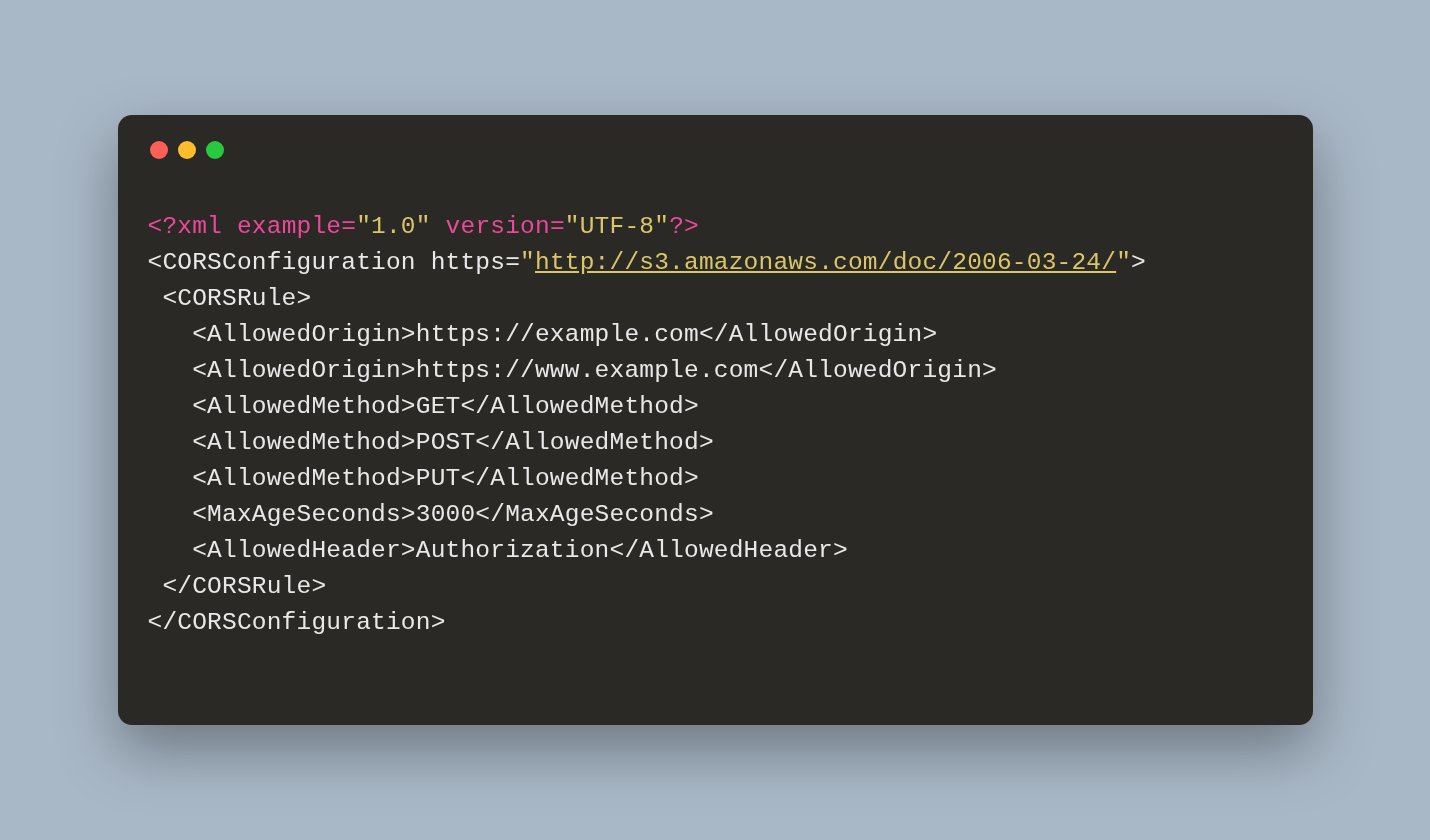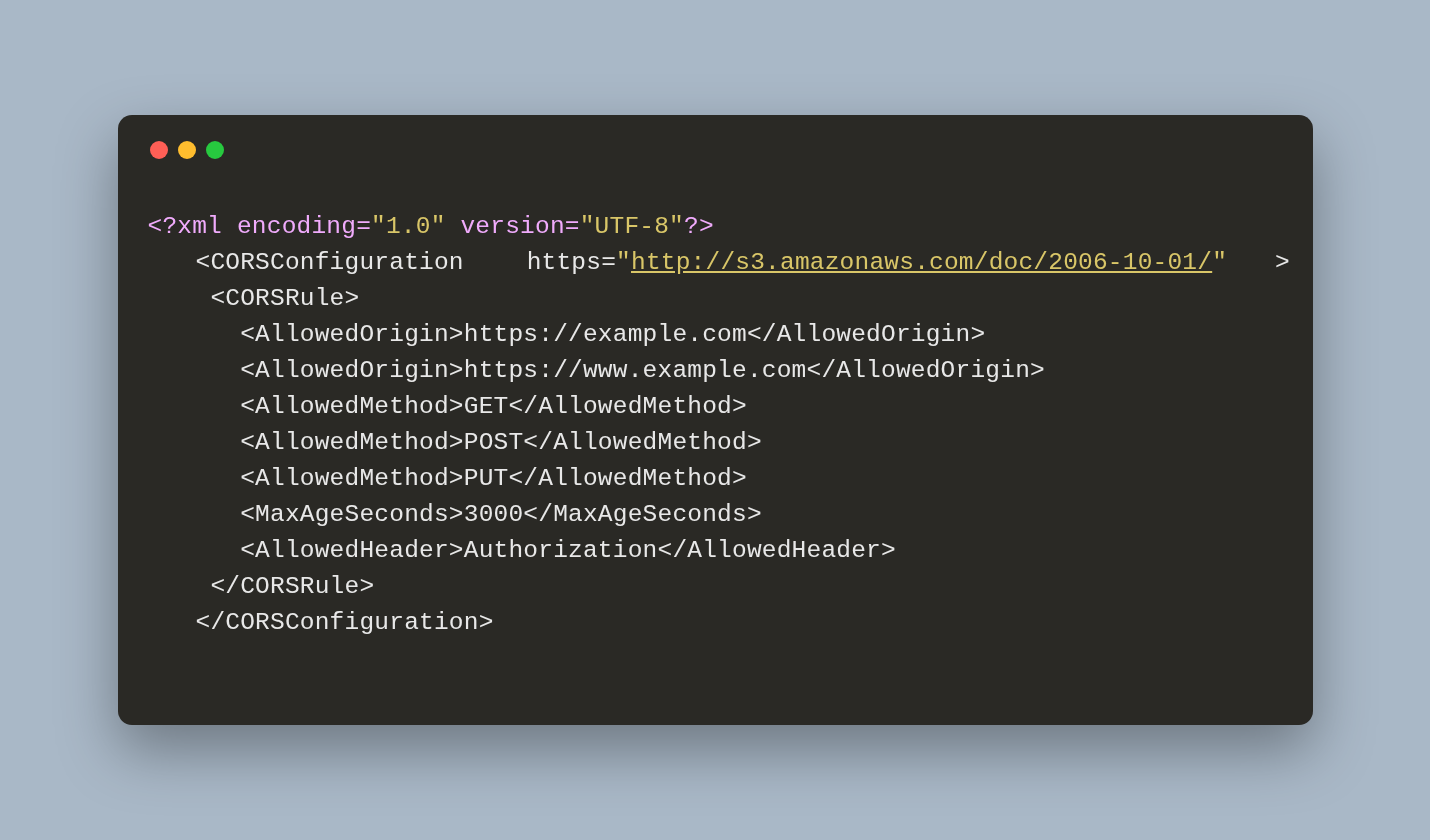--- a/index.html
+++ b/index.html
@@ -55,48 +55,47 @@
     
     .code-content {
       font-size: 24.5px;
       line-height: 1.47;
       color: #e8e8e8;
       white-space: pre;
       letter-spacing: 0.2px;
     }
     
     .xml-declaration {
-      color: #f0abfc;
+      color: #ec4899;
     }
     
     .string-value {
       color: #d9c668;
     }
     
     .url-value {
       color: #d9c668;
       text-decoration: underline;
     }
     
     .tag {
       color: #e8e8e8;
-      margin-left: 48px;
     }
   </style>
 </head>
 <body>
 
 <div class="code-window">
   <div class="window-controls">
     <div class="control-dot red"></div>
     <div class="control-dot yellow"></div>
     <div class="control-dot green"></div>
   </div>
-  <div class="code-content"><span><span class="xml-declaration">&lt;?xml </span><span class="xml-declaration">encoding=</span><span class="string-value">"1.0"</span><span class="xml-declaration"> </span><span class="xml-declaration">version=</span><span class="string-value">"UTF-8"</span><span class="xml-declaration">?&gt;</span></span>
-<span><span class="tag">&lt;CORSConfiguration </span><span class="tag">https=</span><span class="string-value">"</span><span class="url-value">http://s3.amazonaws.com/doc/2006-10-01/</span><span class="string-value">"</span><span class="tag">&gt;</span></span>
+  <div class="code-content"><span><span class="xml-declaration">&lt;?xml </span><span class="xml-declaration">example=</span><span class="string-value">"1.0"</span><span class="xml-declaration"> </span><span class="xml-declaration">version=</span><span class="string-value">"UTF-8"</span><span class="xml-declaration">?&gt;</span></span>
+<span><span class="tag">&lt;CORSConfiguration </span><span class="tag">https=</span><span class="string-value">"</span><span class="url-value">http://s3.amazonaws.com/doc/2006-03-24/</span><span class="string-value">"</span><span class="tag">&gt;</span></span>
 <span class="tag"> &lt;CORSRule&gt;</span>
 <span class="tag">   &lt;AllowedOrigin&gt;https://example.com&lt;/AllowedOrigin&gt;</span>
 <span class="tag">   &lt;AllowedOrigin&gt;https://www.example.com&lt;/AllowedOrigin&gt;</span>
 <span class="tag">   &lt;AllowedMethod&gt;GET&lt;/AllowedMethod&gt;</span>
 <span class="tag">   &lt;AllowedMethod&gt;POST&lt;/AllowedMethod&gt;</span>
 <span class="tag">   &lt;AllowedMethod&gt;PUT&lt;/AllowedMethod&gt;</span>
 <span class="tag">   &lt;MaxAgeSeconds&gt;3000&lt;/MaxAgeSeconds&gt;</span>
 <span class="tag">   &lt;AllowedHeader&gt;Authorization&lt;/AllowedHeader&gt;</span>
 <span class="tag"> &lt;/CORSRule&gt;</span>
 <span class="tag">&lt;/CORSConfiguration&gt;</span></div>

